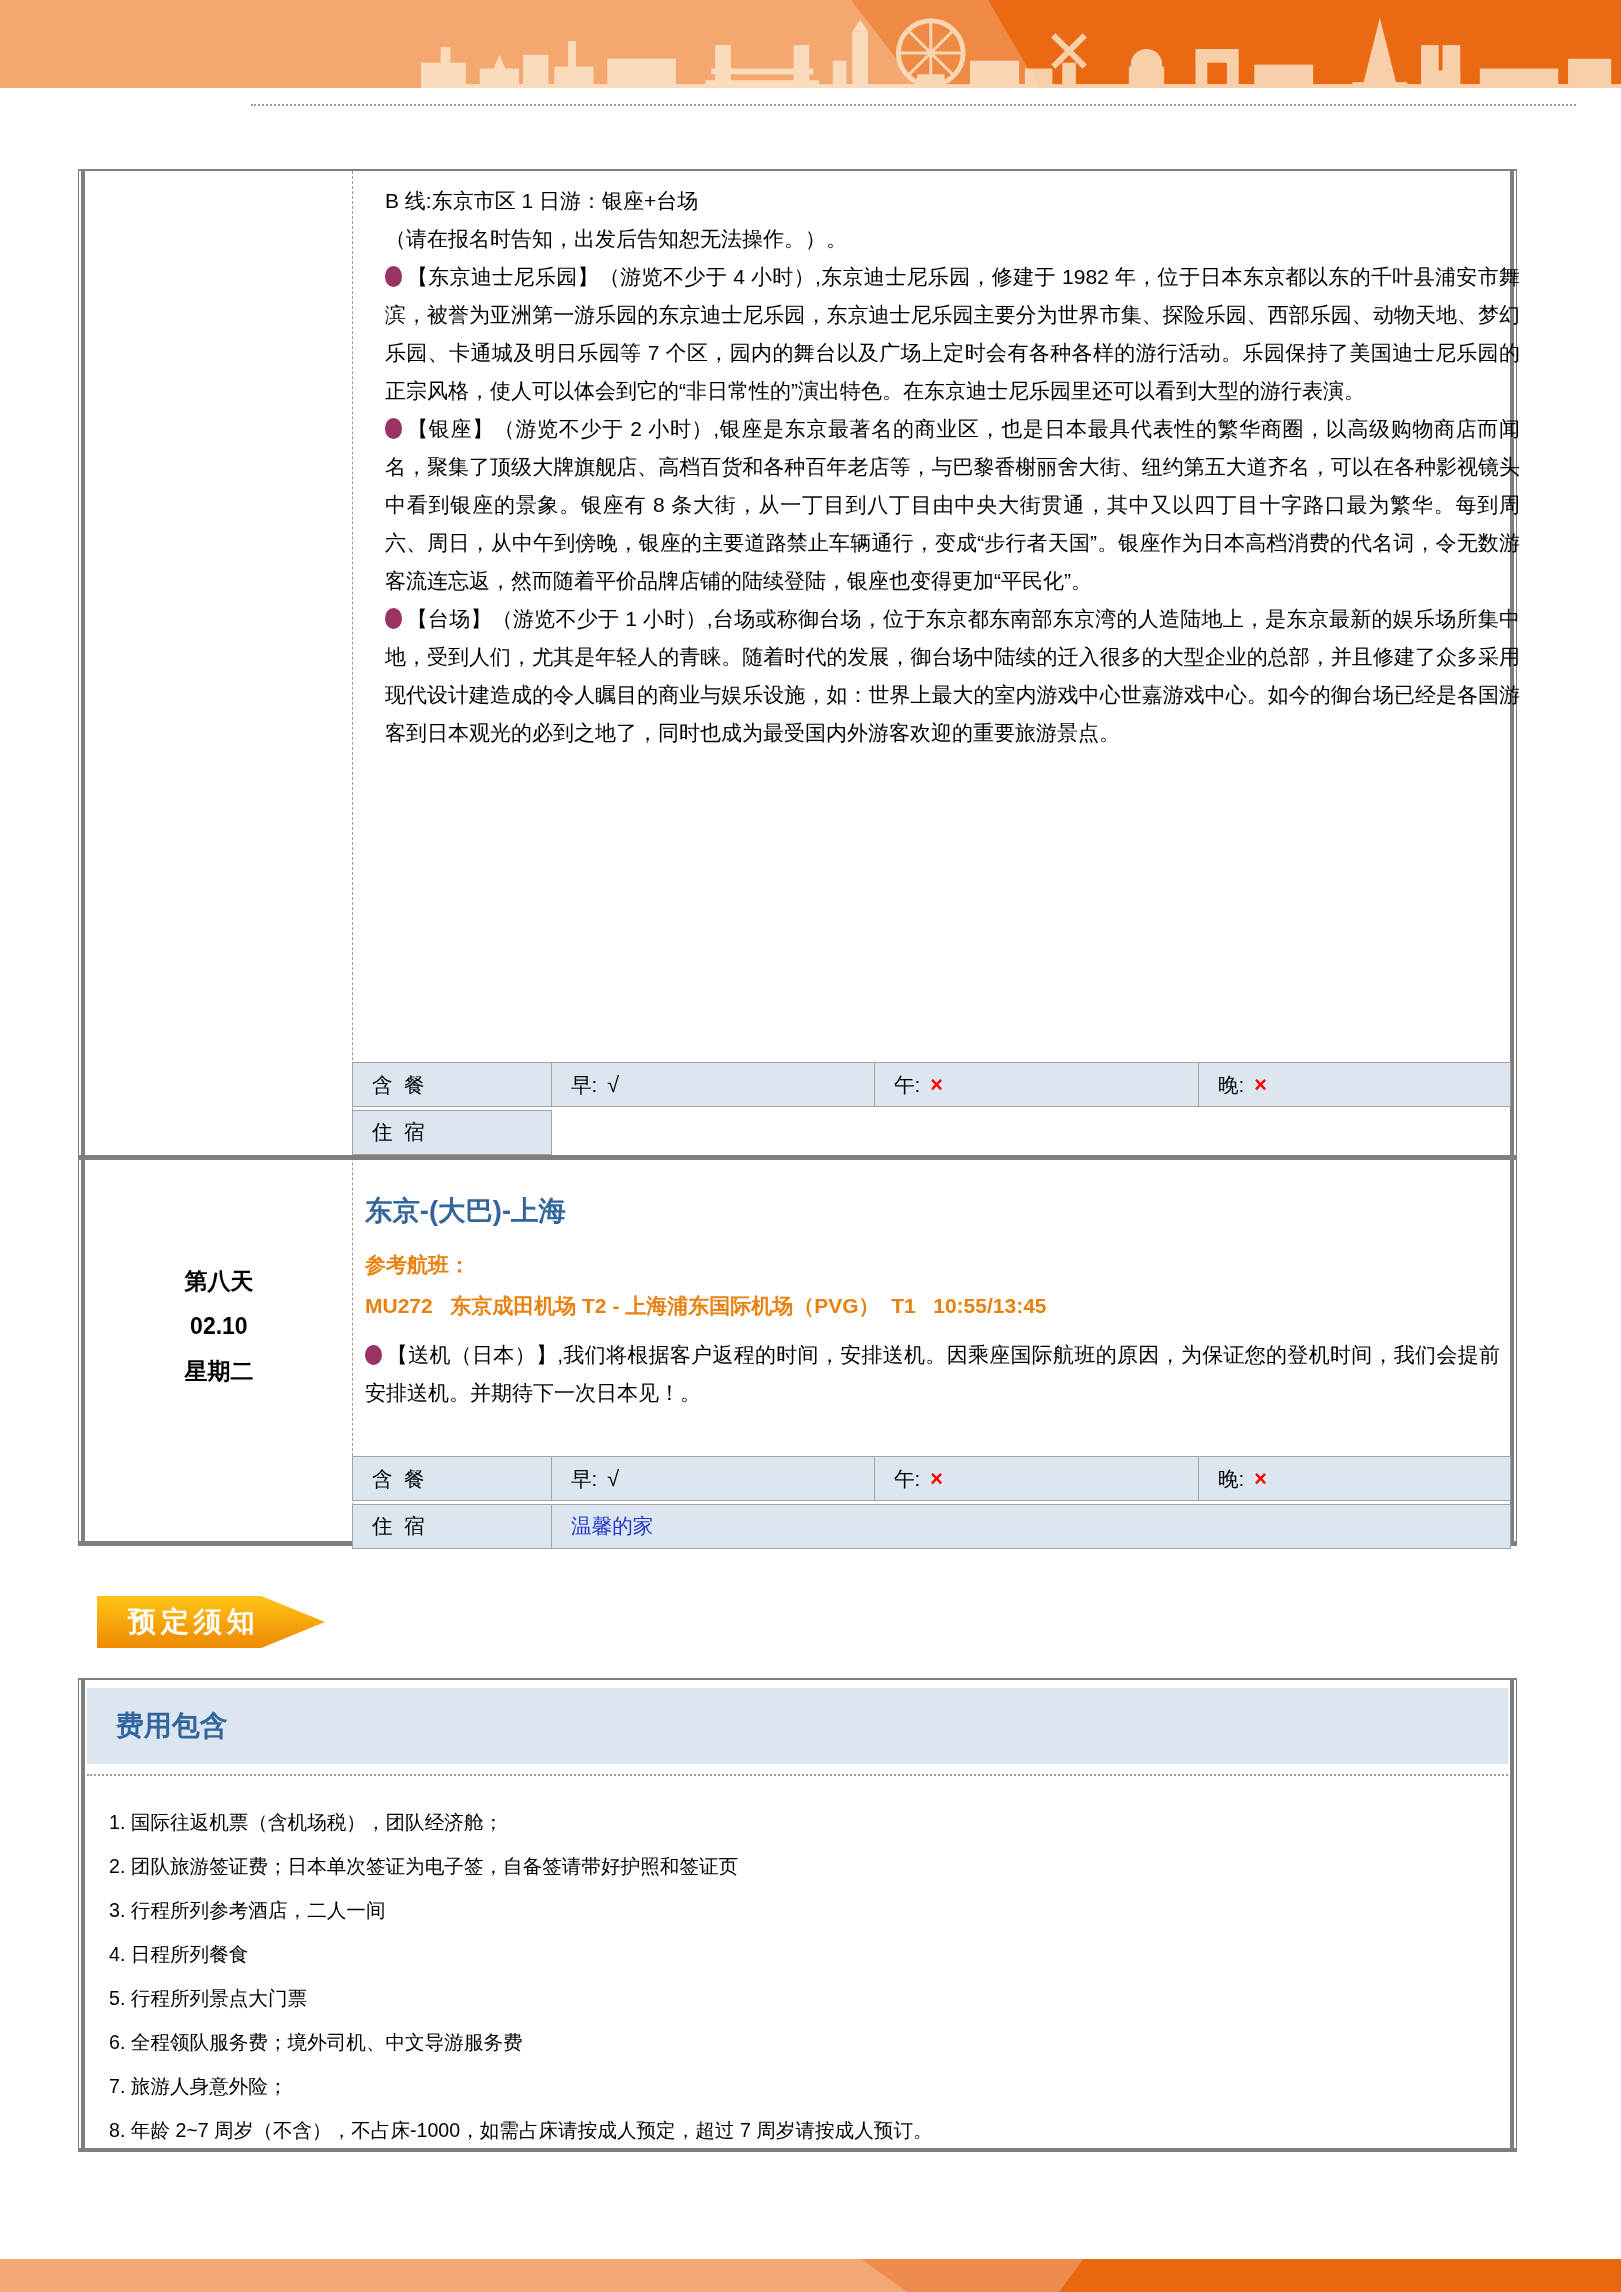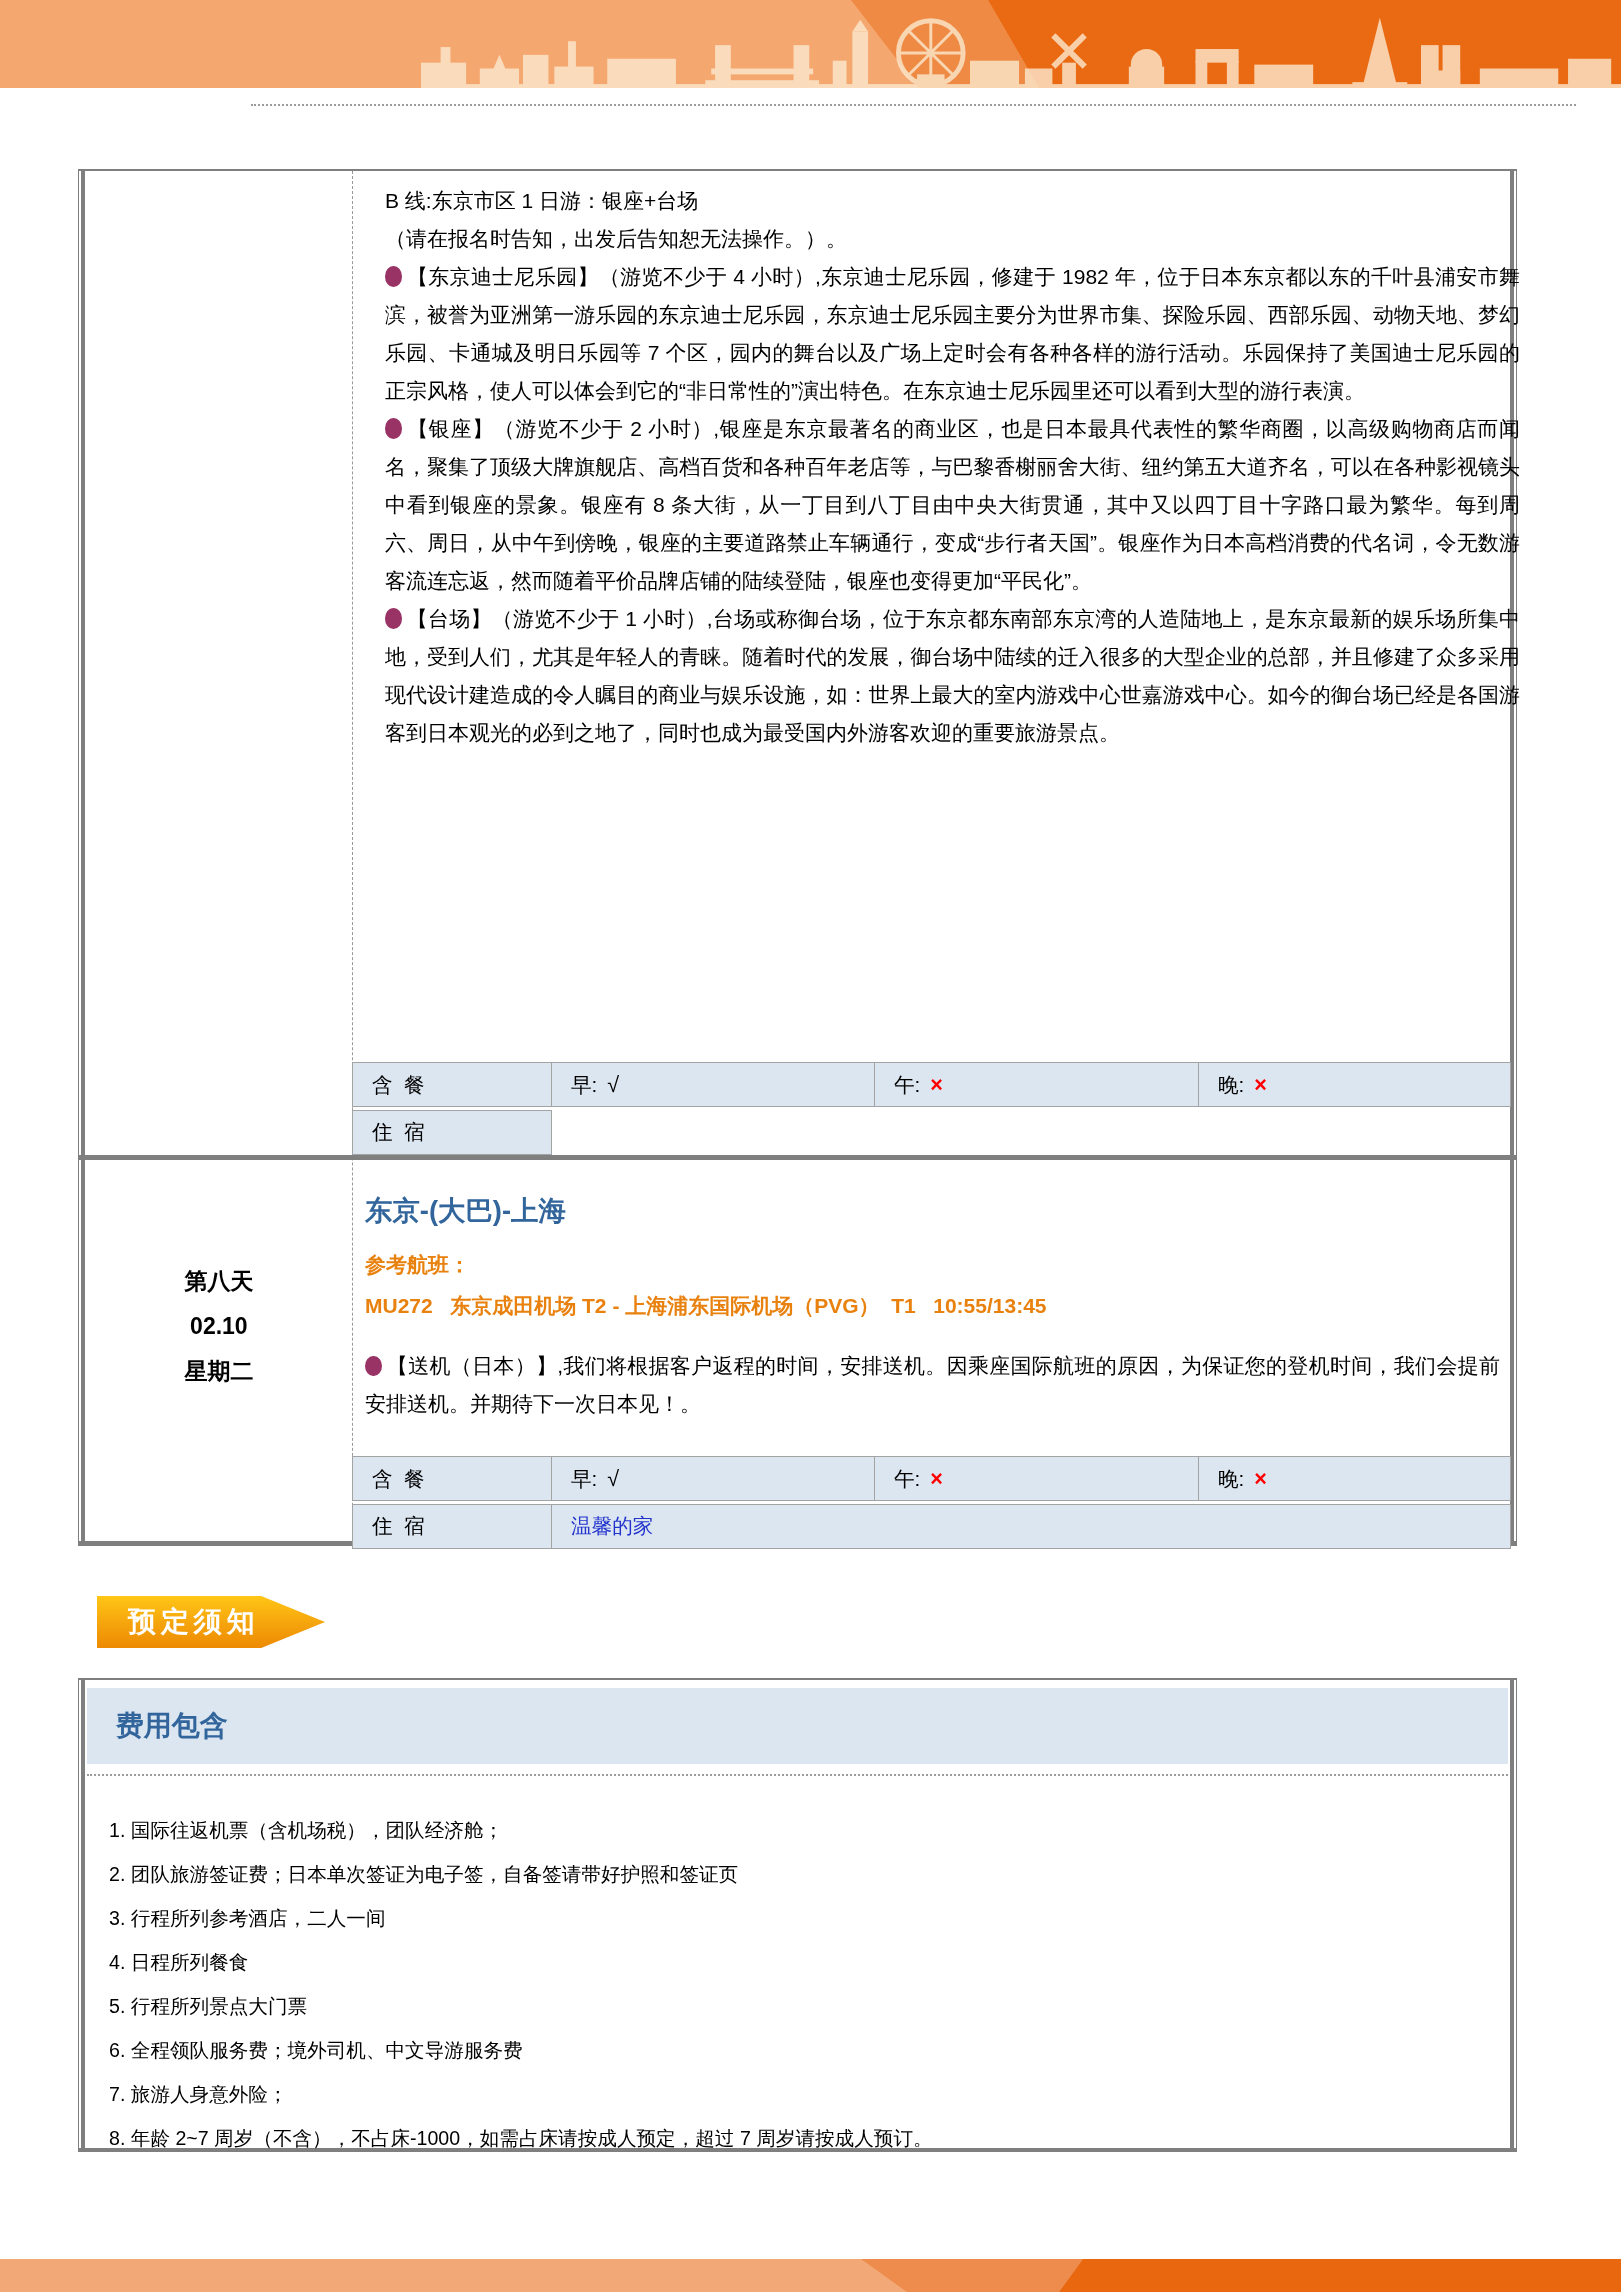--- a/index.html
+++ b/index.html
@@ -45,37 +45,37 @@
 
   
   .day8-left{position:absolute;left:6.9px;top:992px;width:268px;height:382px;box-sizing:border-box;
      display:flex;flex-direction:column;align-items:center;justify-content:center;
      padding-bottom:55px;font-weight:bold;font-size:23px;line-height:45px;}
   .day8-body{position:absolute;left:287px;top:992px;width:1135px;}
   .route-title{margin-top:27.4px;font-size:27.4px;font-weight:bold;color:#31659B;line-height:41px;}
   .fref{margin-top:15px;font-size:21px;font-weight:bold;color:#E8810E;line-height:37px;}
   .fline{margin-top:3.9px;font-size:21px;font-weight:bold;color:#E8810E;line-height:37px;
          white-space:pre-wrap;}
-  .d8p{margin-top:23px;font-size:21px;line-height:38px;text-align:justify;}
+  .d8p{margin-top:12px;font-size:21px;line-height:38px;text-align:justify;}
 
   
   .badge{position:absolute;left:97px;top:1596px;width:228px;height:52px;box-sizing:border-box;
      clip-path:polygon(0 0,72% 0,100% 50%,72% 100%,0 100%);
      background:linear-gradient(180deg,#FFC616 0%,#F5A30C 55%,#ED8A02 100%);
      color:#fff;font-size:28px;font-weight:bold;display:flex;align-items:center;
      padding-left:31px;letter-spacing:4.9px;}
 
   
   .fees{position:absolute;left:78px;top:1678px;width:1439px;height:474px;box-sizing:border-box;
         border-top:2px solid #7f7f7f;border-bottom:4.9px solid #7f7f7f;background:#fff;}
   .fees-head{position:absolute;left:8.8px;right:8.8px;top:7.8px;height:76px;background:#DCE6F1;
      display:flex;align-items:center;padding-left:29px;font-size:28px;font-weight:bold;
      color:#31659B;}
   .fees-rule{position:absolute;left:8.8px;right:8.8px;top:94px;border-top:2px dotted #9b9b9b;}
-  .fees-list{position:absolute;left:31px;right:29px;top:128px;font-size:19.6px;}
+  .fees-list{position:absolute;left:31px;right:29px;top:120px;font-size:19.6px;}
   .fees-list .fi{line-height:44px;white-space:pre-wrap;}
 
   
   .footer{position:absolute;left:0;top:2259px;width:1621px;height:33px;background:#F2A977;}
   .footer .fmid{position:absolute;inset:0;background:#EE8C4E;
      clip-path:polygon(861px 0,1083px 0,1059px 33px,907px 33px);}
   .footer .fdark{position:absolute;inset:0;background:#E8670F;
      clip-path:polygon(1083px 0,1621px 0,1621px 33px,1059px 33px);}
 </style>
 </head>

